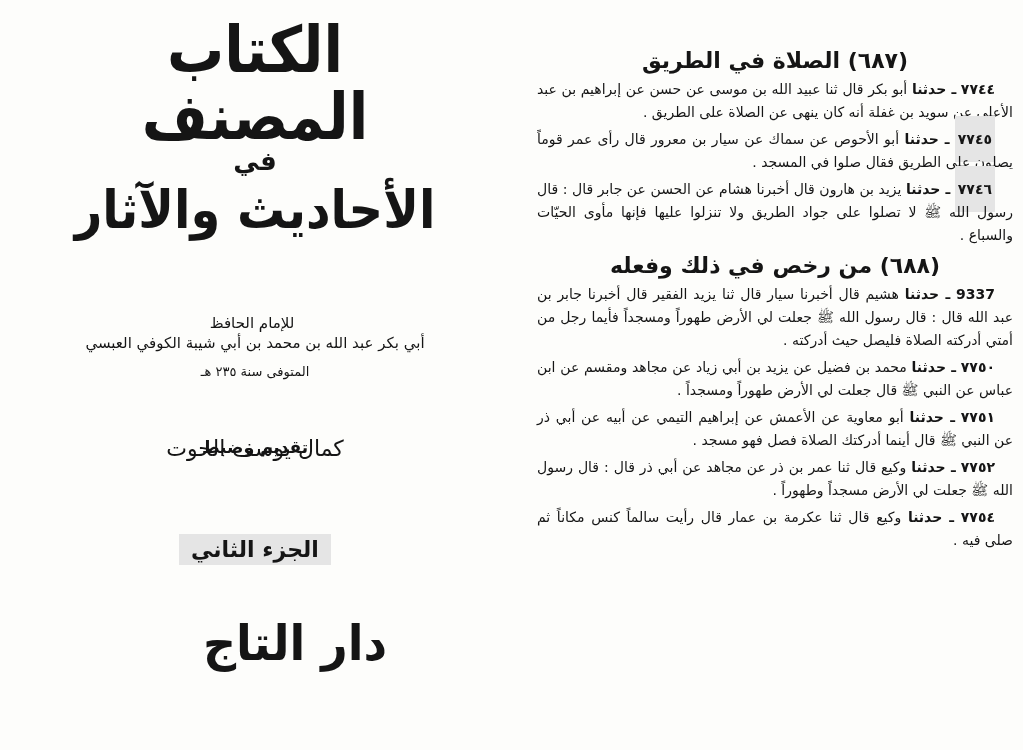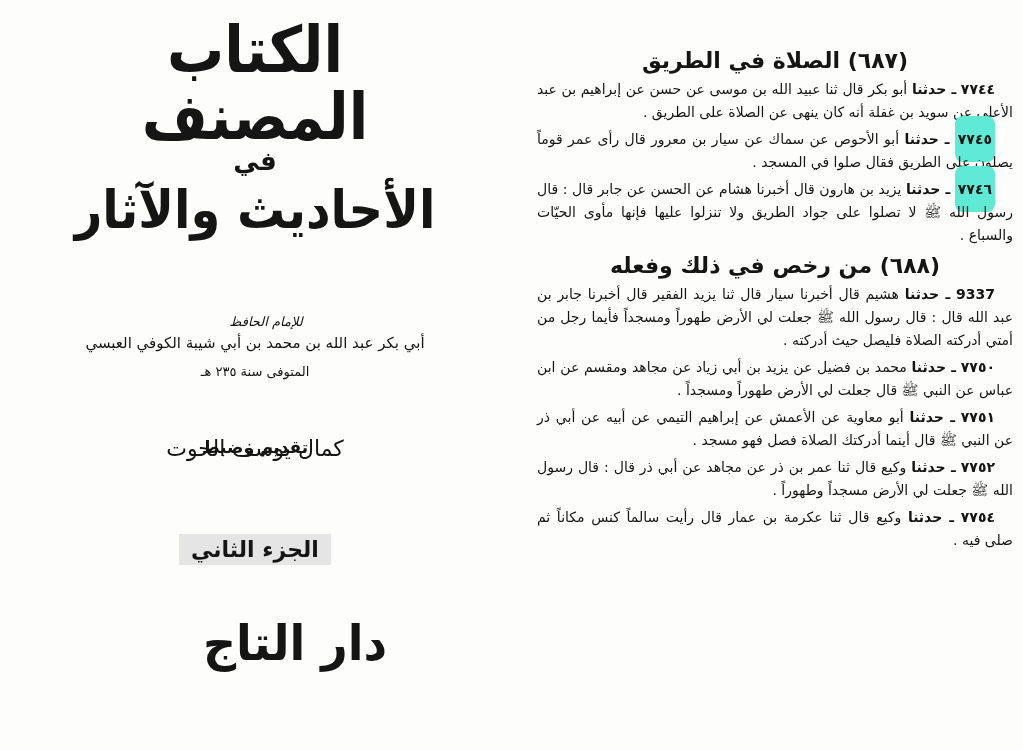--- a/index.html
+++ b/index.html
@@ -9,41 +9,41 @@
     background:#fdfdfb;
     font-family:"DejaVu Sans",sans-serif;
     color:#151515;
     overflow:hidden;
   }
   
   .lp{position:absolute;direction:rtl;text-align:center;}
   .title-top{left:70px;top:24px;width:370px;font-size:57px;font-weight:bold;line-height:1.05;transform:scaleY(1.12);}
   .title-mid{left:70px;top:146px;width:370px;font-size:26px;font-weight:bold;}
   .title-bottom{left:60px;top:184px;width:390px;font-size:48px;font-weight:bold;line-height:1.05;transform:scaleY(1.1);}
-  .author-intro{left:81px;top:314px;width:370px;font-size:13px;font-style:italic;}
+  .author-intro{left:67px;top:314px;width:370px;font-size:15px;}
   .author-name{left:55px;top:334px;width:400px;font-size:15px;letter-spacing:-0.3px;}
   .author-death{left:70px;top:364px;width:370px;font-size:13px;}
   .editor-intro{left:70px;top:437px;width:370px;font-size:17px;font-weight:bold;}
   .editor-name{left:70px;top:436px;width:370px;font-size:22px;font-weight:normal;}
   .volume{left:70px;top:534px;width:370px;}
   .volume span{display:inline-block;background:#e5e5e5;padding:3px 12px;font-size:22px;font-weight:bold;}
   .publisher{left:95px;top:616px;width:400px;font-size:46px;font-weight:bold;transform:scaleY(1.05);}
   
   .rp{
     position:absolute;left:537px;top:42px;width:476px;
     direction:rtl;text-align:justify;
     font-size:14px;line-height:23px;
   }
   .sec{
     text-align:center;font-size:22px;font-weight:bold;
     margin:7px 0 6px;
   }
   .hadith{margin:0 0 4px;text-indent:18px;text-align:justify;}
   .num,.lead{font-weight:bold;}
-  .hl{background:#5eead4;padding:15px 3px;border-radius:8px;}
+  .hl{background:#e5e5e5;padding:15px 3px;}
 </style>
 </head>
 <body>
 
 <div>
   <div class="lp title-top">الكتاب المصنف</div>
   <div class="lp title-mid">في</div>
   <div class="lp title-bottom">الأحاديث والآثار</div>
   <div class="lp author-intro">للإمام الحافظ</div>
   <div class="lp author-name">أبي بكر عبد الله بن محمد بن أبي شيبة الكوفي العبسي</div>

